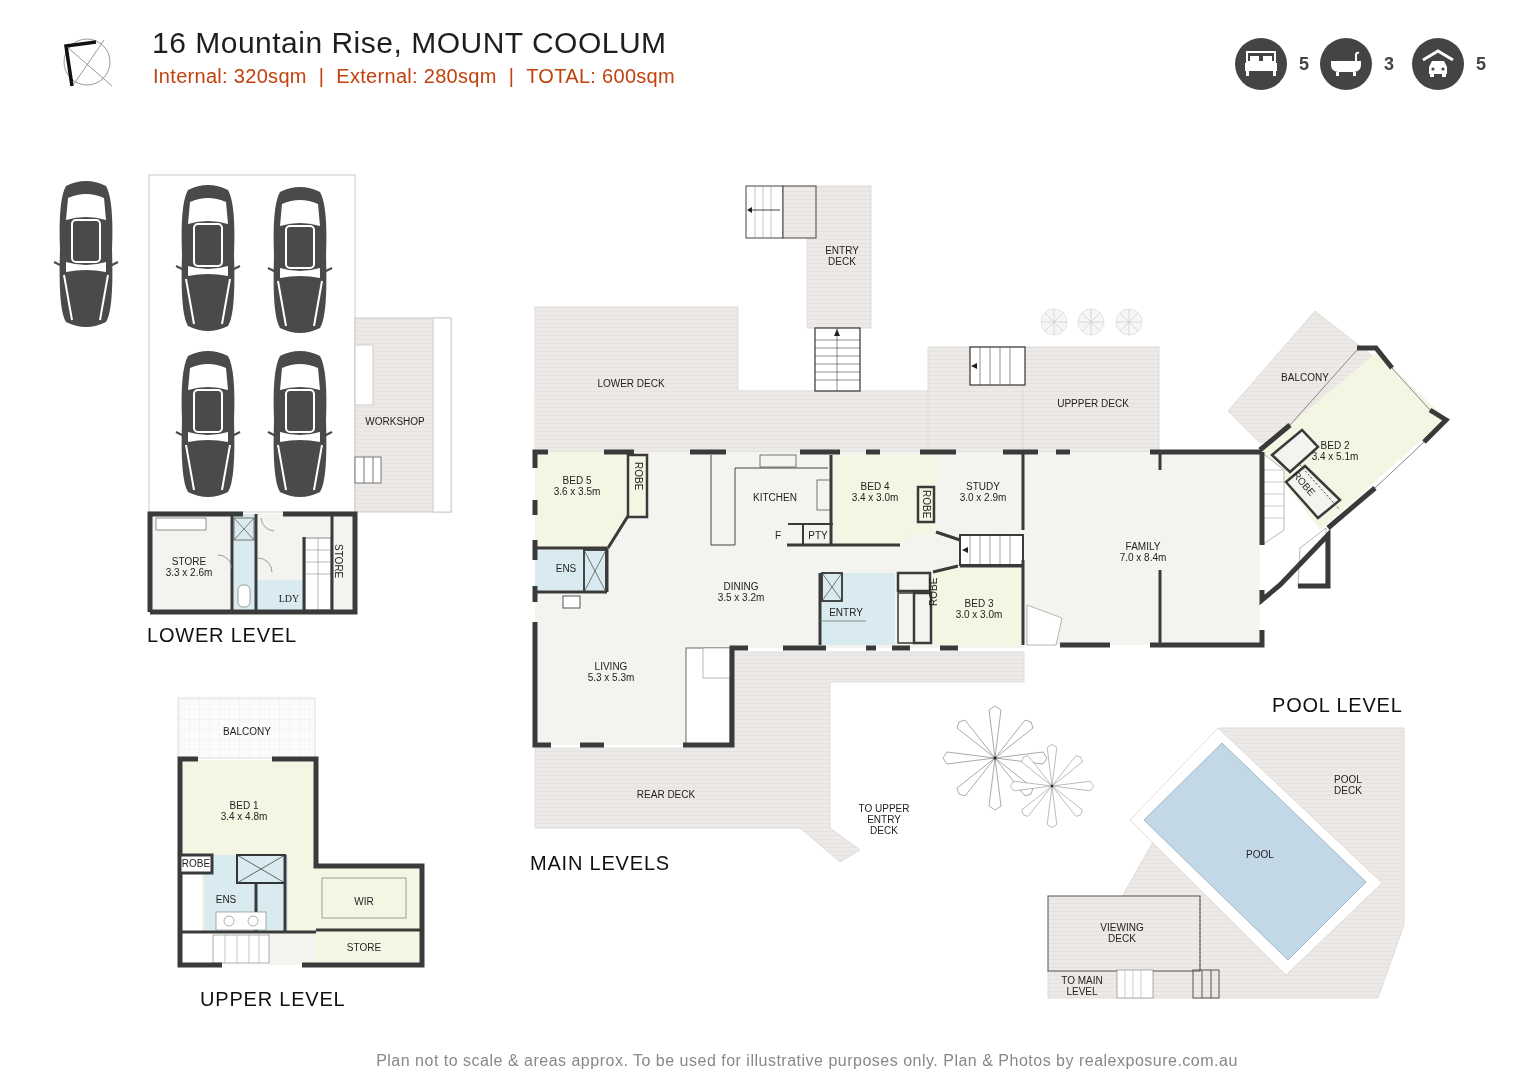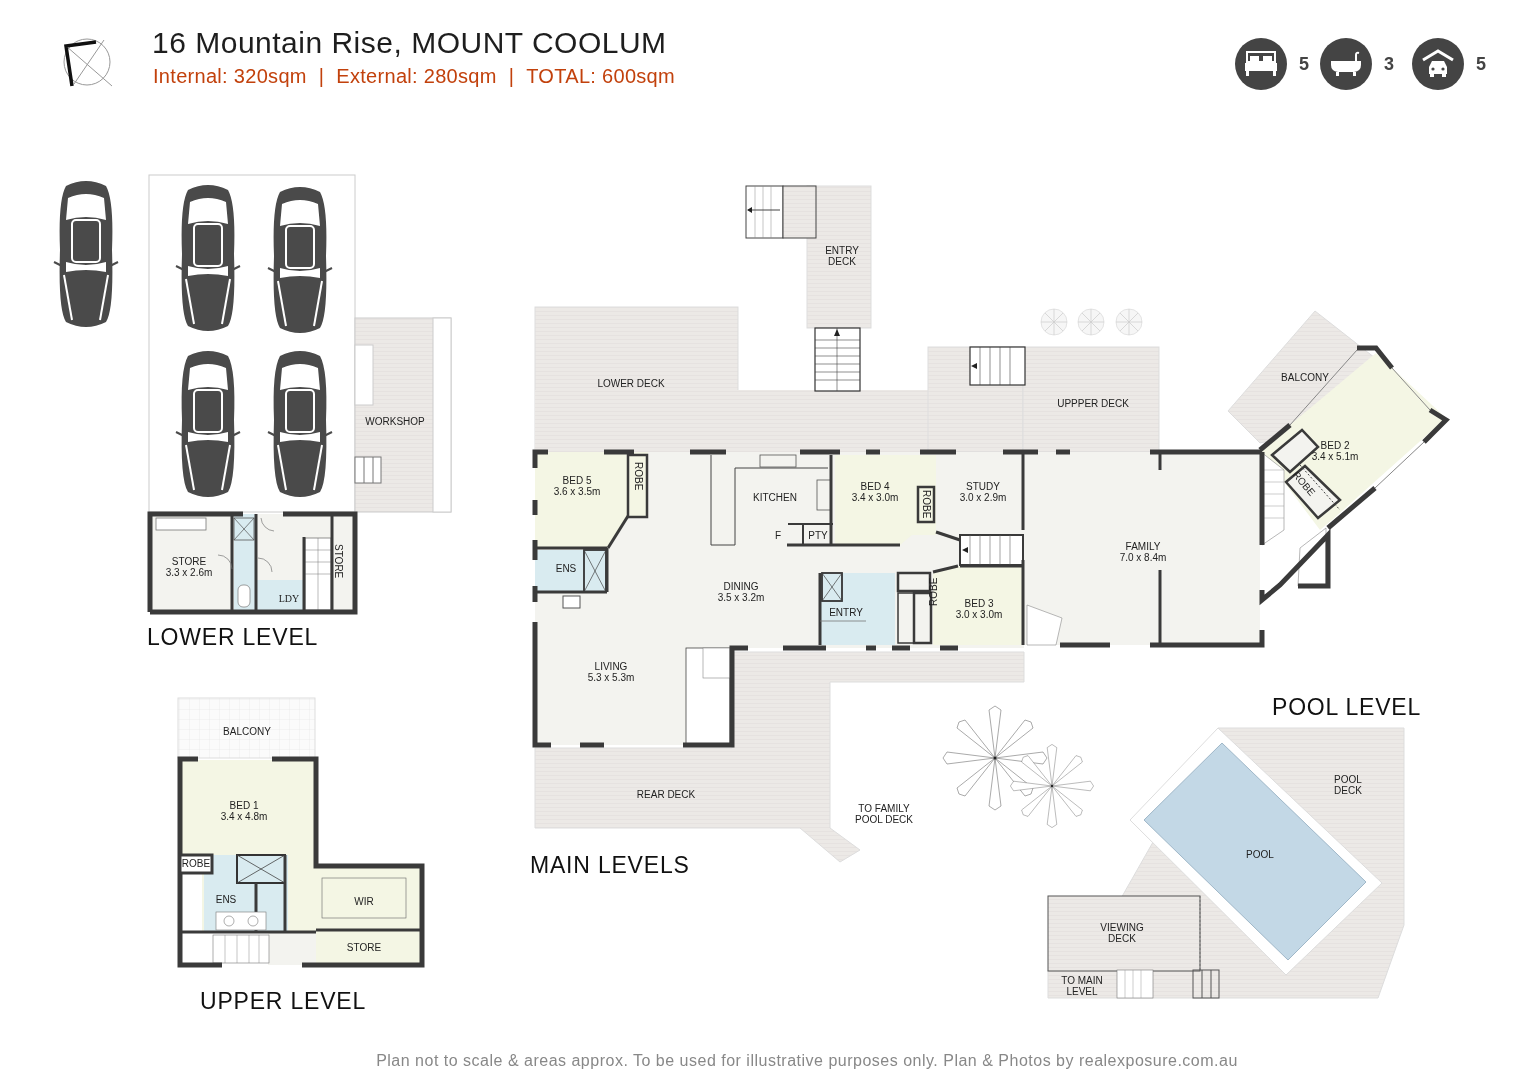--- a/index.html
+++ b/index.html
@@ -4,21 +4,21 @@
 <style>
   html,body{margin:0;padding:0;background:#ffffff;}
   body{width:1534px;height:1085px;position:relative;overflow:hidden;font-family:"Liberation Sans",sans-serif;color:#222;}
   .abs{position:absolute;}
   .title{left:152px;top:26px;font-size:30px;letter-spacing:0.5px;color:#1e1e1e;}
   .subtitle{left:153px;top:65px;font-size:20px;color:#c2410c;letter-spacing:0.3px;}
   .sep{padding:0 12px;}
   .stat{display:flex;align-items:center;}
   .stat-circle{width:52px;height:52px;border-radius:50%;background:#444;display:flex;align-items:center;justify-content:center;}
   .stat-num{font-size:18px;font-weight:bold;color:#444;margin-left:12px;}
-  .lvl{font-size:23px;letter-spacing:0.8px;color:#111;}
+  .lvl{font-size:20px;letter-spacing:0.8px;color:#111;}
   .rl{position:absolute;font-size:10px;text-align:center;color:#222;line-height:11px;white-space:nowrap;transform:translate(-50%,0);}
   .disclaimer{left:0;width:1614px;top:1052px;text-align:center;font-size:16px;color:#888;letter-spacing:0.5px;}
 </style>
 </head>
 <body>
 
 <div class="abs" style="left:56px;top:34px;width:60px;height:56px;">
   <svg width="60" height="56" viewBox="0 0 60 56">
     <circle cx="31" cy="28" r="23" fill="none" stroke="#999" stroke-width="1"></circle>
     <line x1="10" y1="12" x2="56" y2="52" stroke="#999" stroke-width="1"></line>
@@ -429,21 +429,21 @@
 <div class="rl" style="left:928px;top:606px;transform:rotate(-90deg);transform-origin:0 0;">ROBE</div>
 <div class="rl" style="left:979px;top:598px;">
     <div>BED 3</div>
     <div>3.0 x 3.0m</div>
   </div>
 <div class="rl" style="left:611px;top:661px;">
     <div>LIVING</div>
     <div>5.3 x 5.3m</div>
   </div>
 <div class="rl" style="left:666px;top:789px;">REAR DECK</div>
-<div class="rl" style="left:884px;top:803px;width:64px;white-space:normal;">TO FAMILY POOL DECK</div>
+<div class="rl" style="left:884px;top:803px;width:64px;white-space:normal;">TO UPPER ENTRY DECK</div>
 <div class="abs lvl" style="left:530px;top:852px;">MAIN LEVELS</div>
 
 <div class="abs lvl" style="left:1272px;top:694px;">POOL LEVEL</div>
 <div class="rl" style="left:1260px;top:849px;">POOL</div>
 <div class="rl" style="left:1348px;top:774px;width:40px;white-space:normal;">POOL DECK</div>
 <div class="rl" style="left:1122px;top:922px;width:50px;white-space:normal;">VIEWING DECK</div>
 <div class="rl" style="left:1082px;top:975px;width:50px;white-space:normal;">TO MAIN LEVEL</div>
 
 <div class="abs disclaimer" style="width:1614px;left:0;">Plan not to scale &amp; areas approx. To be used for illustrative purposes only. Plan &amp; Photos by realexposure.com.au</div>
 

